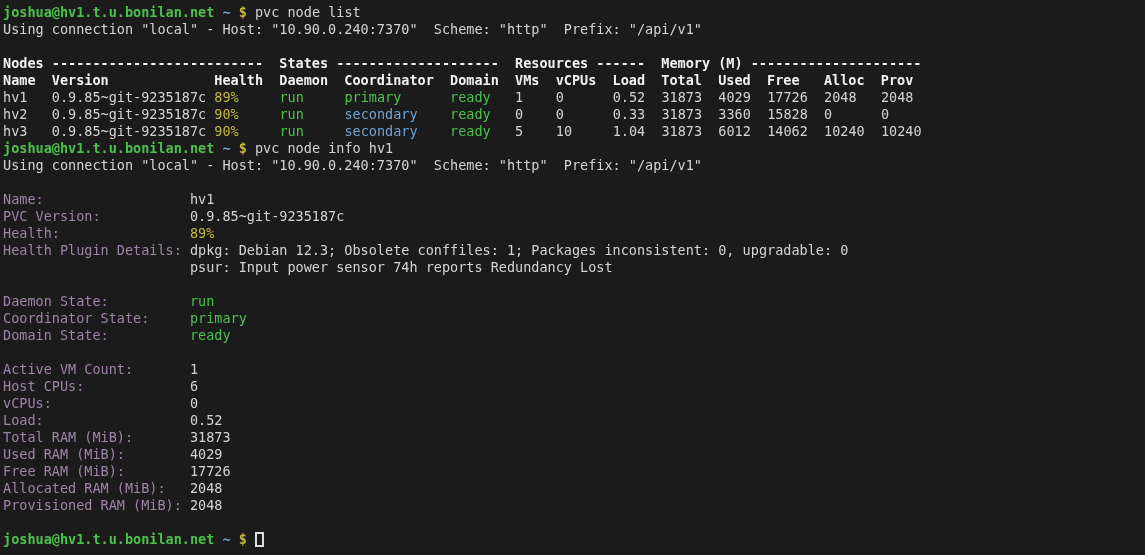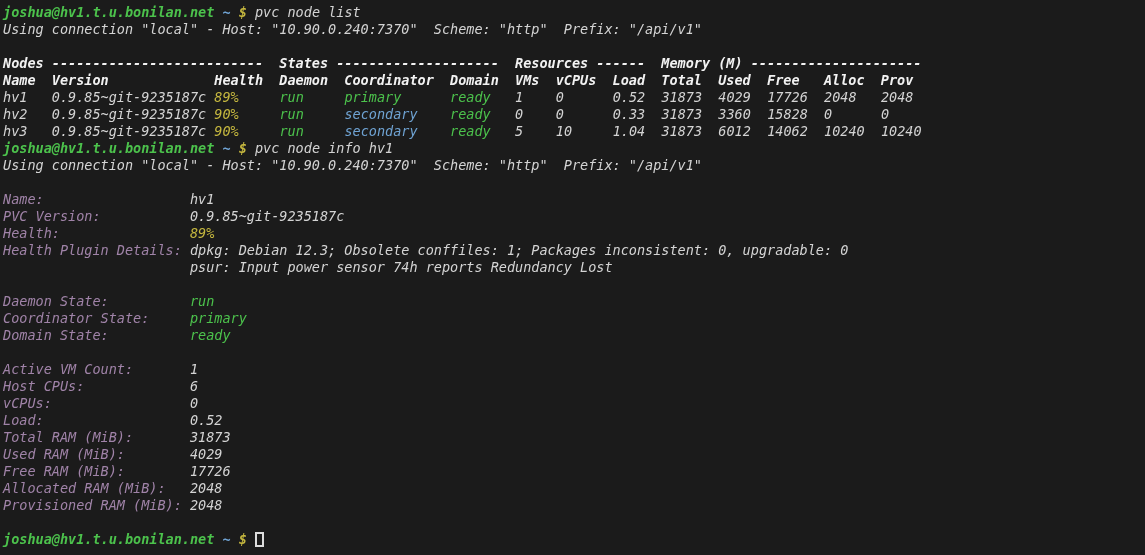--- a/index.html
+++ b/index.html
@@ -8,21 +8,21 @@
     background:#1b1b1b;
     overflow:hidden;
   }
   .terminal{
     font-family:"DejaVu Sans Mono",monospace;
     font-size:13.5px;
     line-height:17px;
     padding:4px 0 0 3px;
     white-space:pre;
   }
-  .line{height:17px;font-style:italic;}
+  .line{height:17px;}
   .cursor{
     display:inline-block;
     width:9px;height:15px;
     border:2px solid #dcdcdc;
     box-sizing:border-box;
     vertical-align:middle;
     position:relative;top:-1px;
   }
 </style>
 </head>

